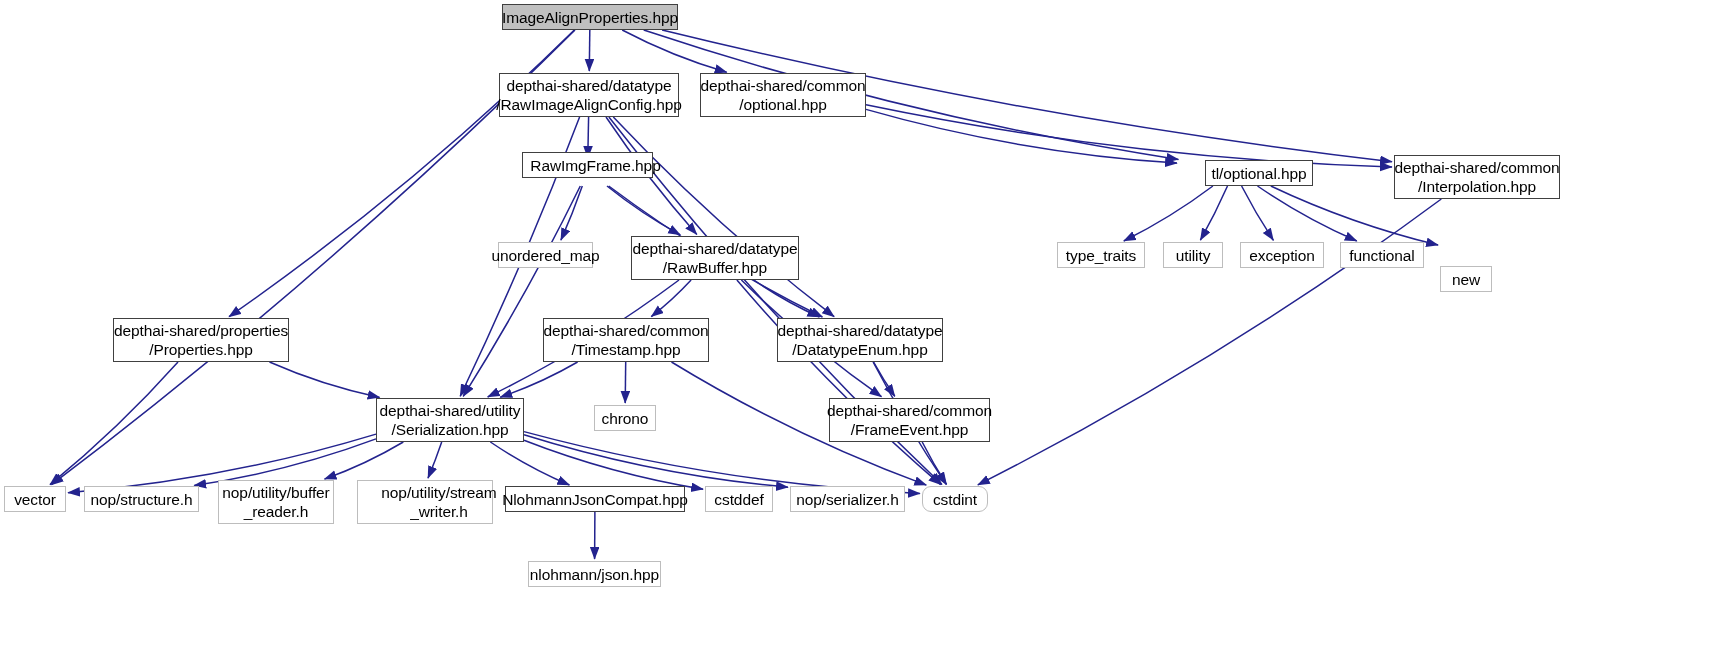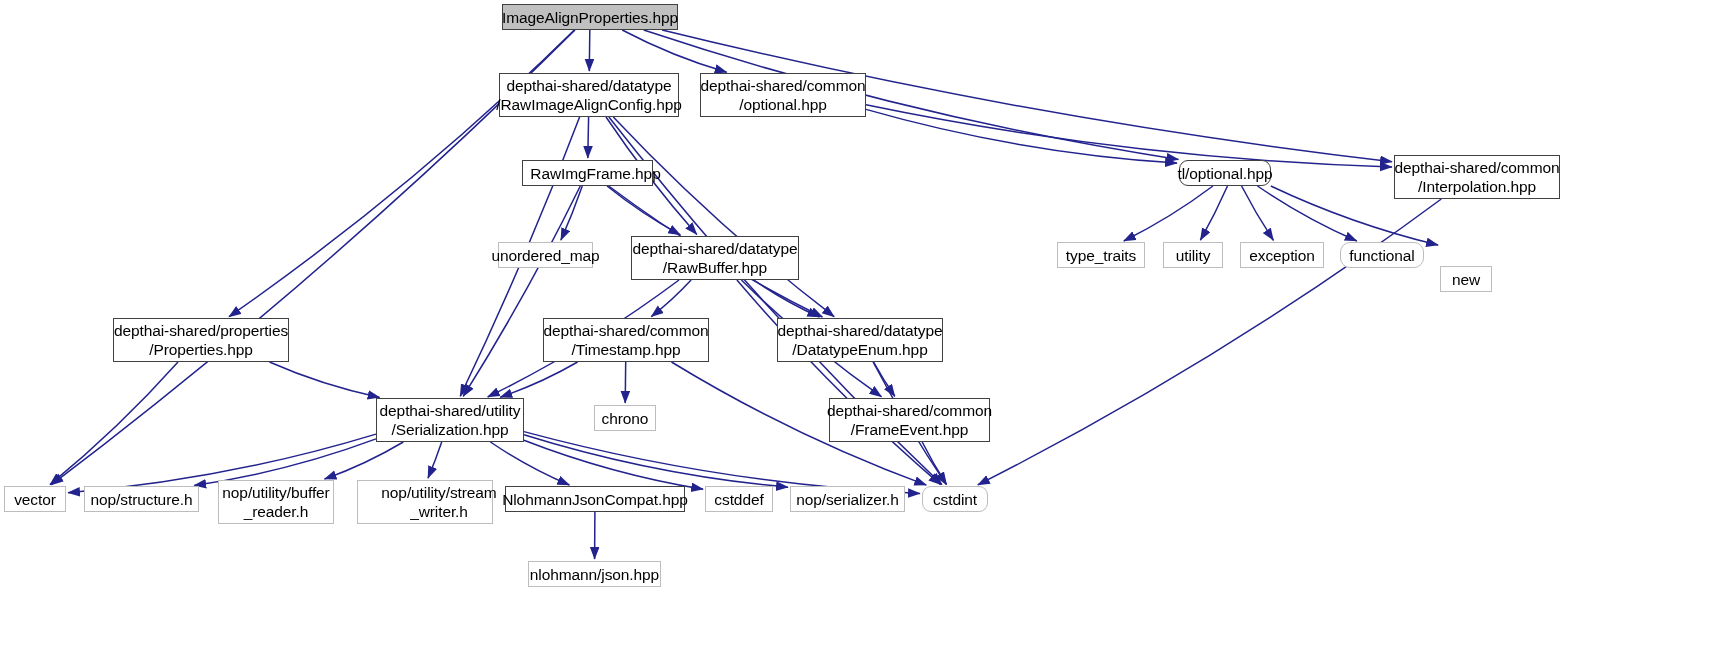--- a/index.html
+++ b/index.html
@@ -106,28 +106,28 @@
         <path d="M524.0,431.6 Q718.7,484.0 920.0,493.5" marker-end="url(#arrow)"></path>
         <path d="M594.9,512.0 Q594.8,535.5 594.6,559.0" marker-end="url(#arrow)"></path>
       </g>
   </svg>
   <div id="node-layer">
       <div class="node root" style="left: 502px; top: 4px; width: 176px; height: 26px;">ImageAlignProperties.hpp</div>
       <div class="node int" style="left: 499px; top: 73px; width: 180px; height: 44px;">depthai-shared/datatype
 /RawImageAlignConfig.hpp</div>
       <div class="node int" style="left: 700px; top: 73px; width: 166px; height: 44px;">depthai-shared/common
 /optional.hpp</div>
-      <div class="node int" style="left: 1179px; top: 160px; width: 92px; height: 26px; border-radius: 9px;">tl/optional.hpp</div>
+      <div class="node int" style="left: 1205px; top: 160px; width: 108px; height: 26px;">tl/optional.hpp</div>
       <div class="node int" style="left: 1394px; top: 155px; width: 166px; height: 44px;">depthai-shared/common
 /Interpolation.hpp</div>
-      <div class="node int" style="left: 522px; top: 160px; width: 131px; height: 26px; padding-left: 16px;">RawImgFrame.hpp</div>
+      <div class="node int" style="left: 522px; top: 152px; width: 131px; height: 26px; padding-left: 16px;">RawImgFrame.hpp</div>
       <div class="node ext" style="left: 1057px; top: 242px; width: 88px; height: 26px;">type_traits</div>
       <div class="node ext" style="left: 1163px; top: 242px; width: 60px; height: 26px;">utility</div>
       <div class="node ext" style="left: 1240px; top: 242px; width: 84px; height: 26px;">exception</div>
-      <div class="node ext" style="left: 1340px; top: 242px; width: 84px; height: 26px; border-radius: 10px;">functional</div>
+      <div class="node ext" style="left: 1340px; top: 242px; width: 84px; height: 26px;">functional</div>
       <div class="node ext" style="left: 1440px; top: 242px; width: 52px; height: 26px; margin-top: 24px;">new</div>
       <div class="node ext" style="left: 498px; top: 242px; width: 95px; height: 26px;">unordered_map</div>
       <div class="node int" style="left: 631px; top: 236px; width: 168px; height: 44px;">depthai-shared/datatype
 /RawBuffer.hpp</div>
       <div class="node int" style="left: 113px; top: 318px; width: 176px; height: 44px;">depthai-shared/properties
 /Properties.hpp</div>
       <div class="node int" style="left: 543px; top: 318px; width: 166px; height: 44px;">depthai-shared/common
 /Timestamp.hpp</div>
       <div class="node int" style="left: 777px; top: 318px; width: 166px; height: 44px;">depthai-shared/datatype
 /DatatypeEnum.hpp</div>

